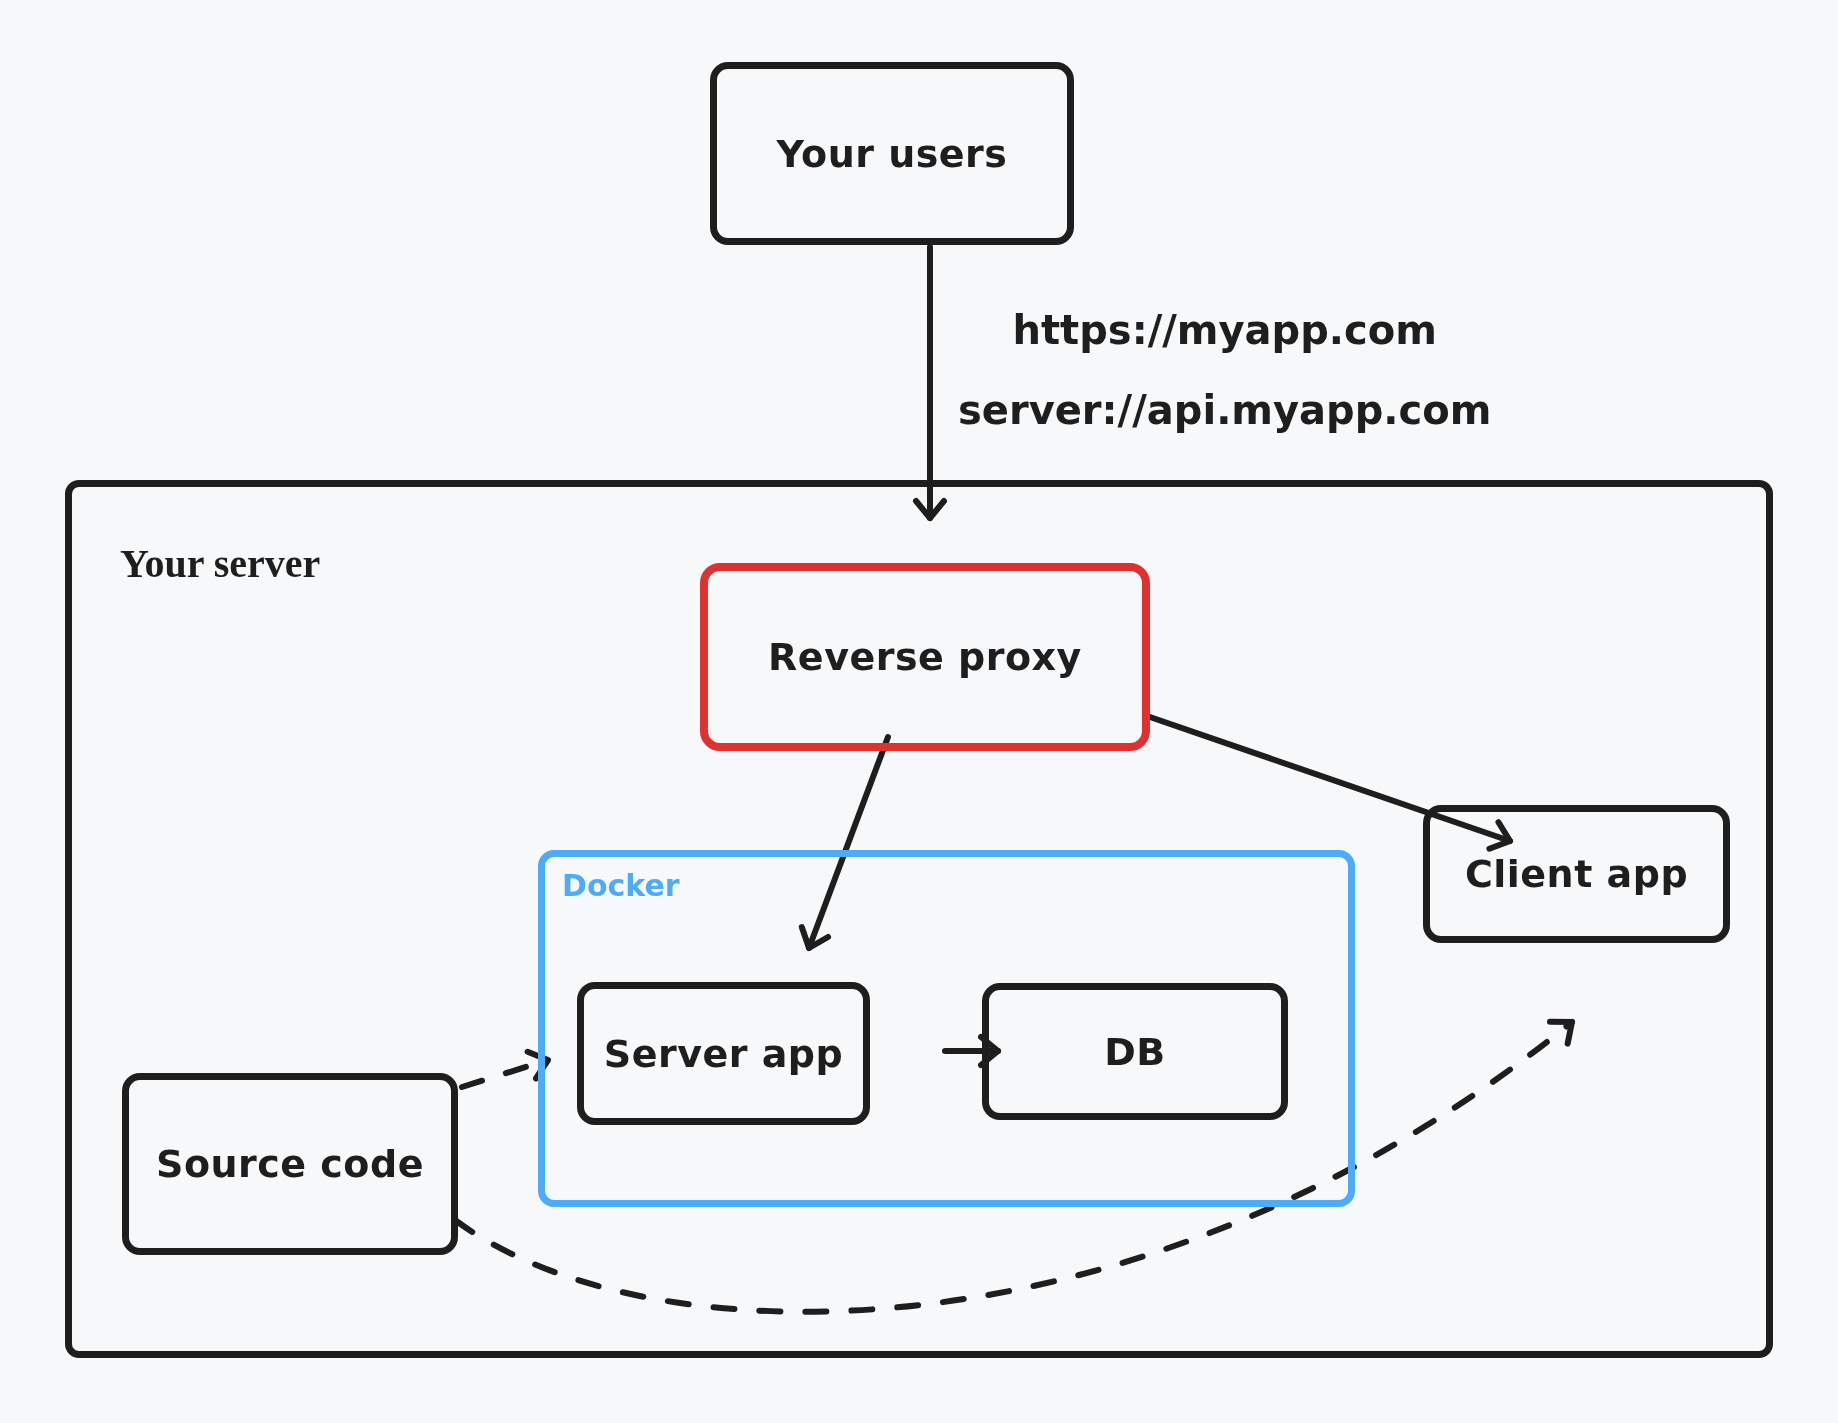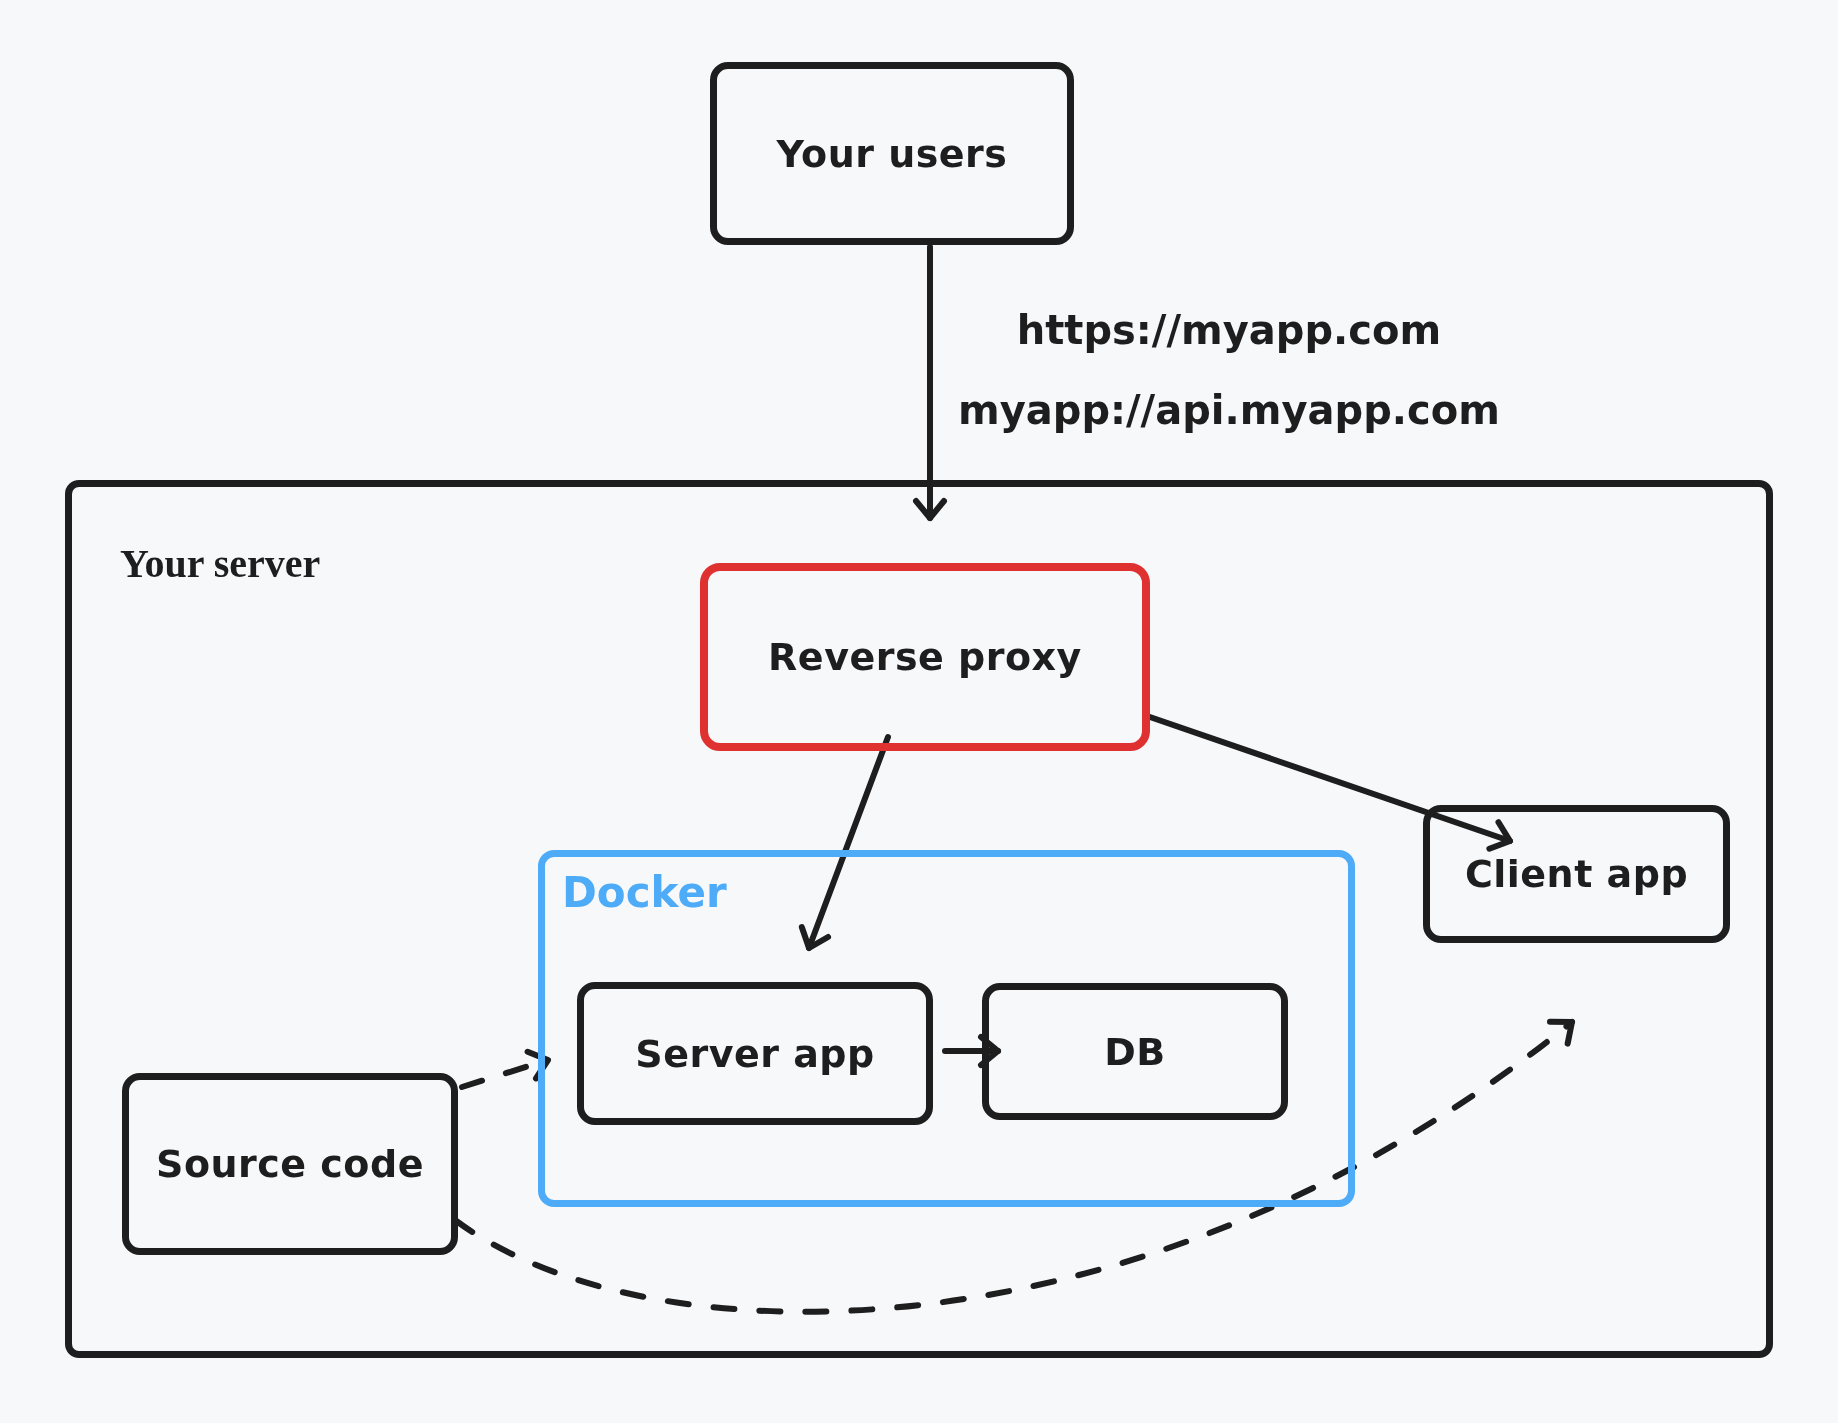--- a/index.html
+++ b/index.html
@@ -26,36 +26,36 @@
     position:absolute;
     border:7px solid var(--ink);
     border-radius:18px;
     display:flex;align-items:center;justify-content:center;
     background:transparent;
     font-size:38px;font-weight:700;letter-spacing:0.5px;
     white-space:nowrap;
   }
   .node.users      {left:710px;  top:62px;   width:364px; height:183px;}
   .node.reverse    {left:700px;  top:547px;  width:450px; height:188px; border-color:var(--accent-red); border-width:8px; border-radius:20px;margin-top:16px;}
-  .node.serverapp  {left:577px;  top:982px;  width:356px; height:143px;}
+  .node.serverapp  {left:577px;  top:982px;  width:293px; height:143px;}
   .node.db         {left:982px;  top:983px;  width:306px; height:137px;}
   .node.clientapp  {left:1423px; top:805px;  width:307px; height:138px;border-radius:18px;}
   .node.sourcecode {left:122px;  top:1073px; width:336px; height:182px;}
 
   .group{
     position:absolute;border:7px solid var(--ink);background:transparent;
   }
   .group.server{left:65px; top:480px; width:1708px; height:878px; border-radius:14px;}
   .group.docker{left:538px;top:850px; width:817px;  height:357px; border-radius:16px; border-color:var(--accent-blue);}
 
   .grouplabel{
     position:absolute;font-weight:700;white-space:nowrap;
   }
   .grouplabel.server-label{left:120px;top:540px;font-size:40px;color:var(--ink);font-family:Liberation Serif, serif;}
-  .grouplabel.docker-label{left:562px;top:868px;font-size:42px;color:var(--accent-blue);}
+  .grouplabel.docker-label{left:562px;top:868px;font-size:30px;color:var(--accent-blue);}
 
   .urls{
     position:absolute;left:958px;top:290px;
     font-size:40px;font-weight:700;line-height:80px;color:var(--ink);
     white-space:nowrap;
     text-align:center;
   }
 </style>
 </head>
 <body>
@@ -81,21 +81,21 @@
 
   <div class="group docker"></div>
   <div class="grouplabel docker-label">Docker</div>
 
   <div class="node users">
     <span>Your users</span>
   </div>
 
   <div class="urls">
     <div>https://myapp.com</div>
-    <div>myapp://api.myapp.com</div>
+    <div>server://api.myapp.com</div>
   </div>
 
   <div class="node reverse">
     <span>Reverse proxy</span>
   </div>
 
   <div class="node serverapp">
     <span>Server app</span>
   </div>
 

